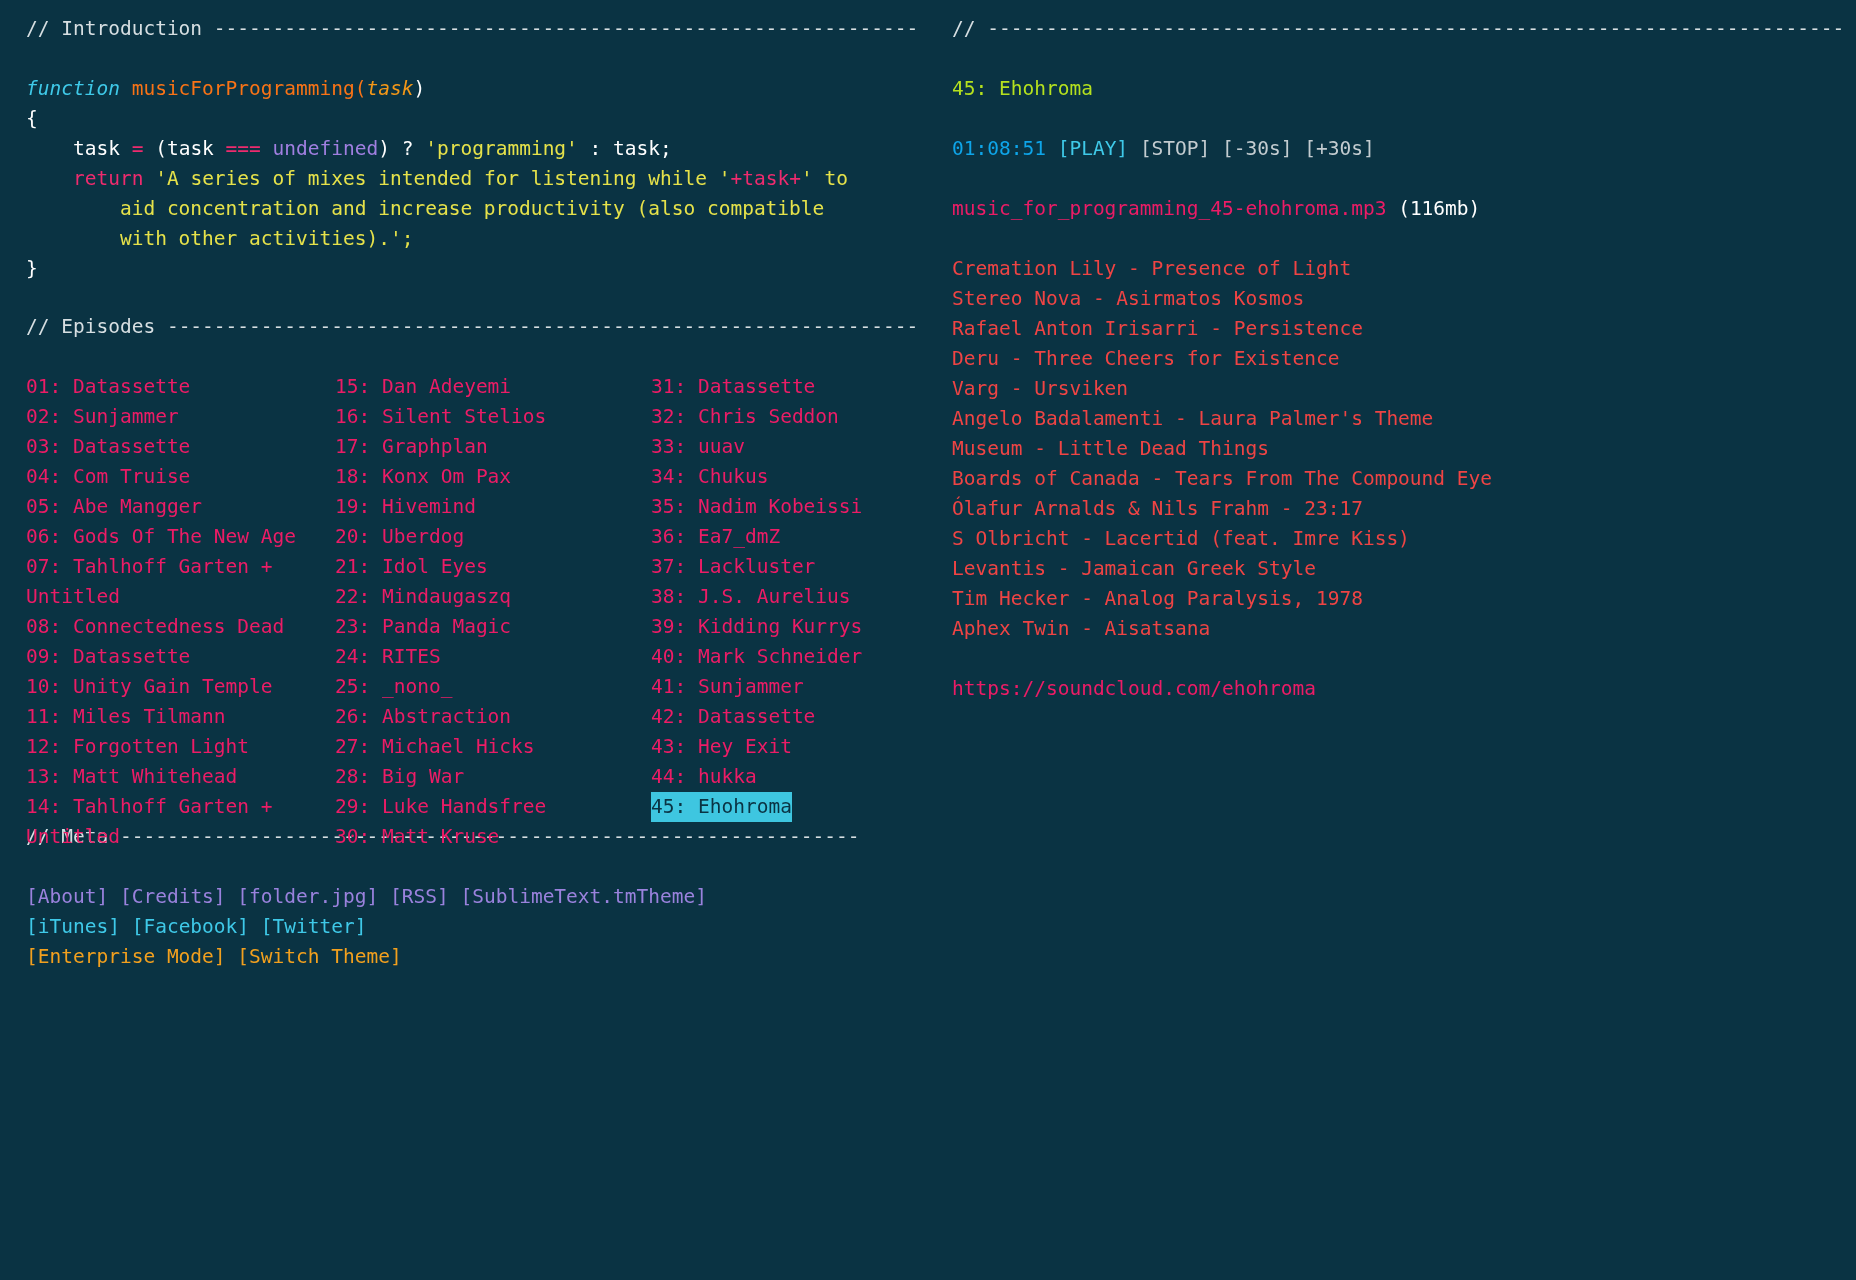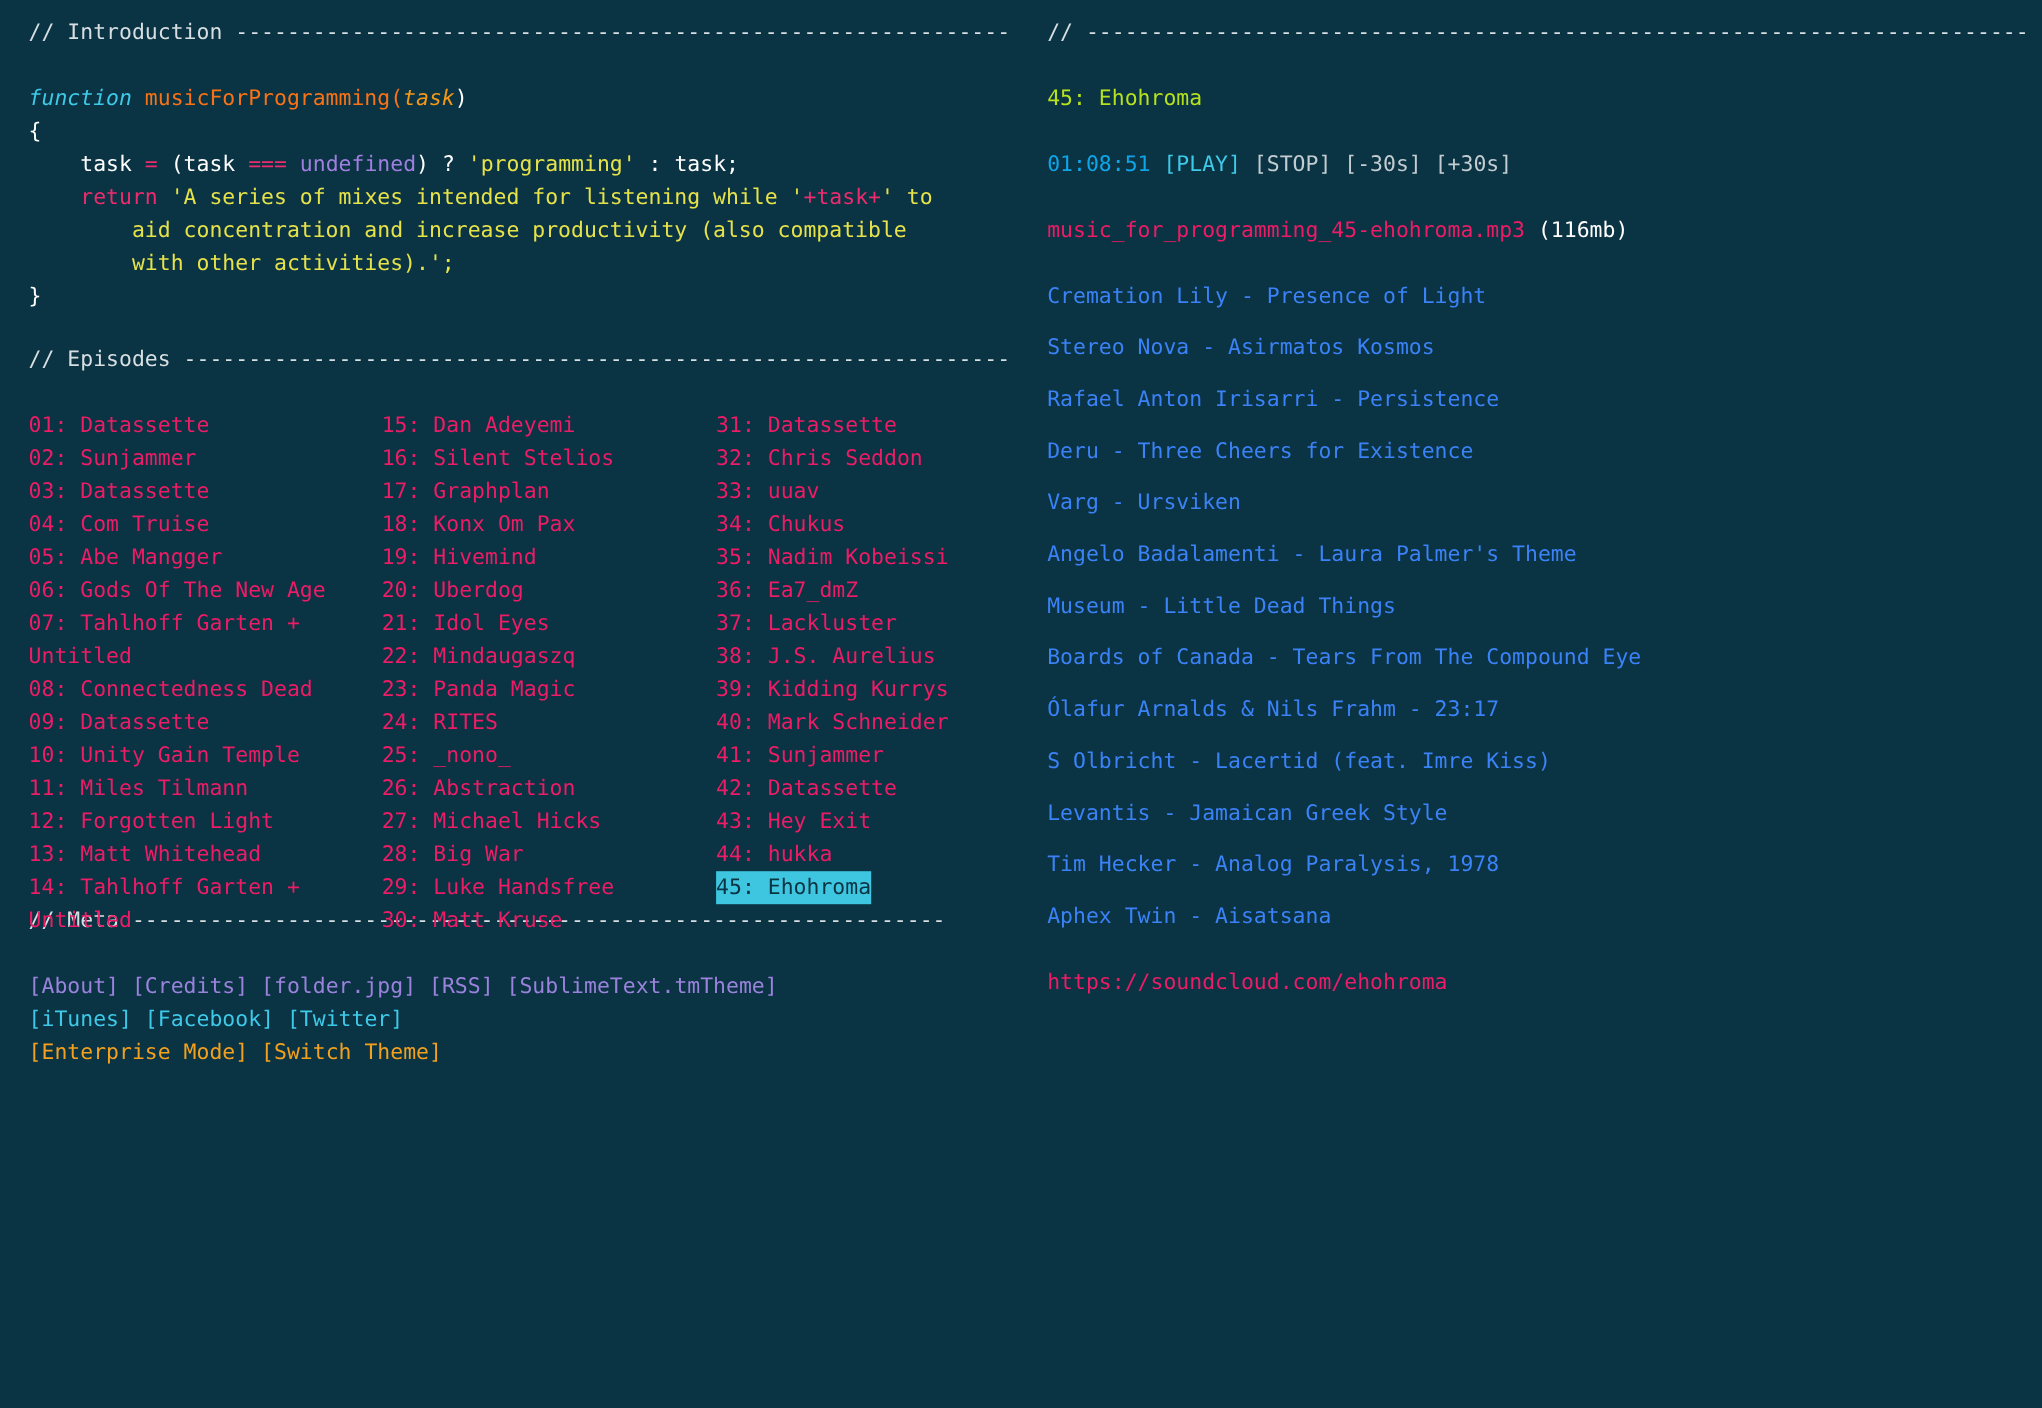--- a/index.html
+++ b/index.html
@@ -62,21 +62,21 @@
   .episodes {
     margin-top: 30px;
     position: relative;
     height: 450px;
   }
   .ep-col {
     position: absolute;
     top: 0;
   }
   .ep-col.c1 { left: 0px;   width: 300px; }
-  .ep-col.c2 { left: 321px; width: 290px; }
+  .ep-col.c2 { left: 309px; width: 290px; }
   .ep-col.c3 { left: 625px; width: 300px; }
   .ep {
     color: #ec1c66;
     white-space: pre-wrap;
     display: block;
     cursor: pointer;
     width: fit-content;
   }
   .ep.sel {
     background: #3ec6e0;
@@ -97,21 +97,21 @@
   .player   { margin-top: 30px; display: block; white-space: pre; }
   .player .time { color: #0ea5e9; }
   .player .play { color: #3fc9e8; cursor: pointer; }
   .player .btn  { color: #c3ccd0; cursor: pointer; }
 
   .file-line { margin-top: 30px; display: block; white-space: pre; }
   .file-name { color: #ec1c66; cursor: pointer; text-align: center; }
   .file-size { color: #ffffff; }
 
   .tracklist { margin-top: 30px; }
-  .track { display: block; color: #3b82f6; white-space: pre; margin-top: 17px; }
+  .track { display: block; color: #ef4444; white-space: pre; }
 
   .compiler { margin-top: 30px; }
   .compiler-label { display: block; color: #ffffff; }
   .compiler-url { display: block; color: #ec1c66; cursor: pointer; width: fit-content; }
 </style>
 </head>
 <body>
 
 <div class="page">
 

